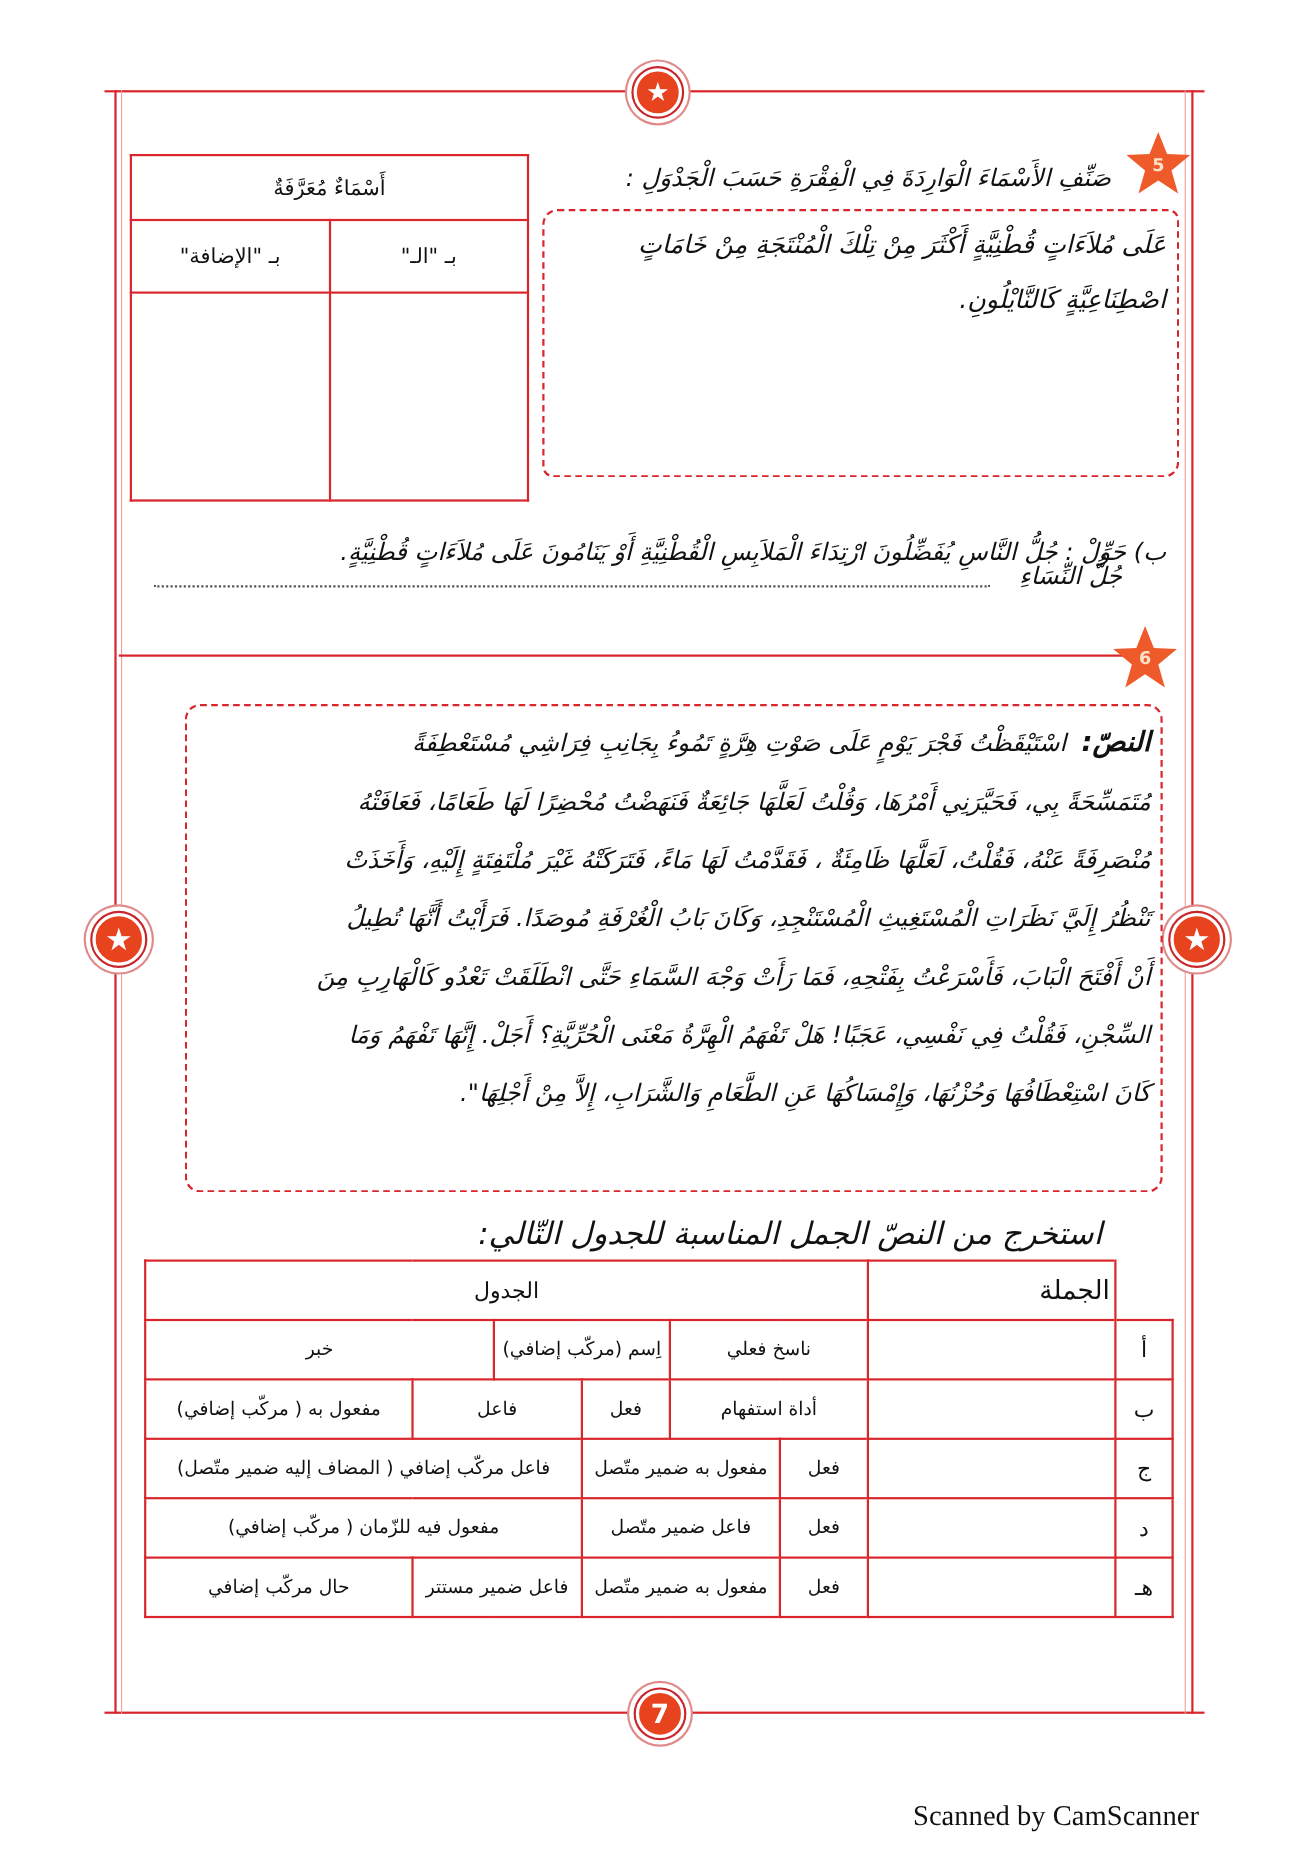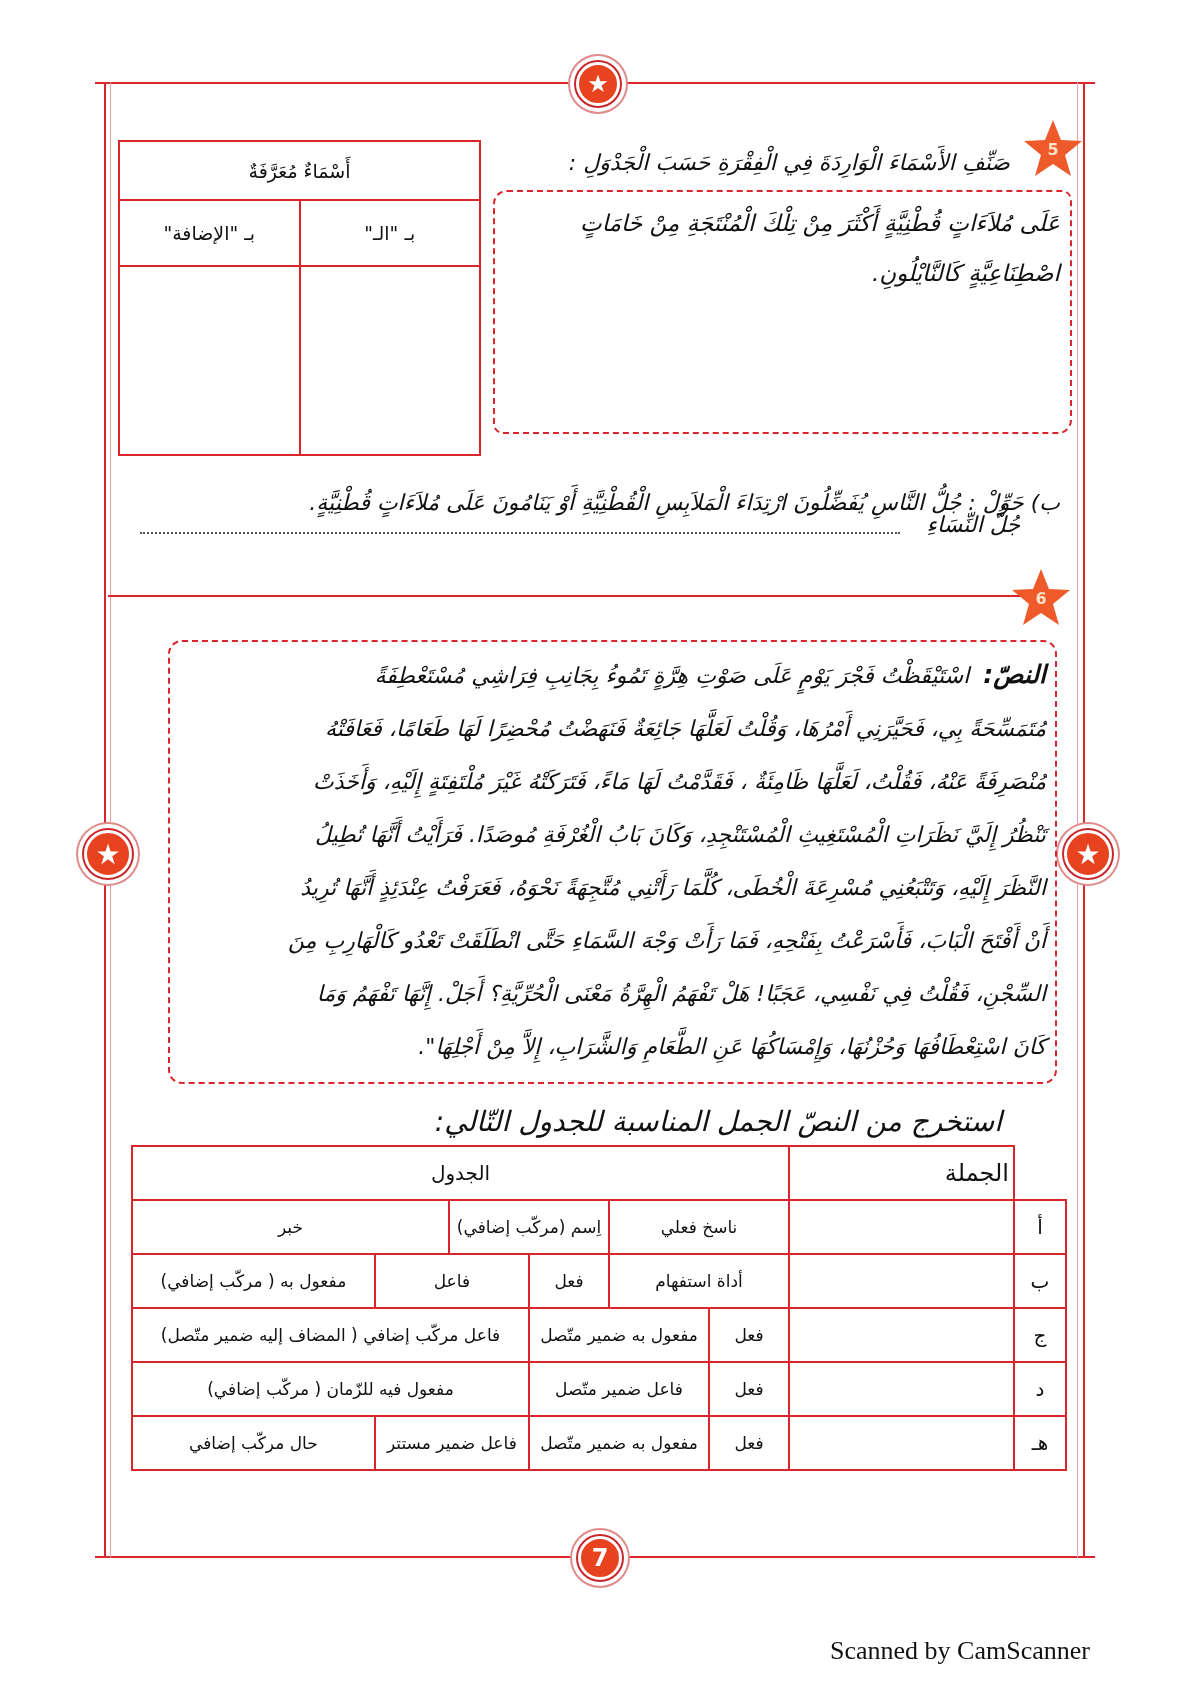--- a/index.html
+++ b/index.html
@@ -87,21 +87,20 @@
     </svg>
   <span>6</span>
 </div>
 
 <div class="dashbox" style="left:168px;top:640px;width:885px;height:440px;border-radius:14px;"></div>
 <div class="abs rtl para" style="left:178px;top:648px;width:868px;font-size:22px;line-height:53px;">
   <div><b style="font-size:25px;">النصّ:</b>&nbsp;&nbsp;<span>اسْتَيْقَظْتُ فَجْرَ يَوْمٍ عَلَى صَوْتِ هِرَّةٍ تَمُوءُ بِجَانِبِ فِرَاشِي مُسْتَعْطِفَةً</span></div>
   <div>مُتَمَسِّحَةً بِي، فَحَيَّرَنِي أَمْرُهَا، وَقُلْتُ لَعَلَّهَا جَائِعَةٌ فَنَهَضْتُ مُحْضِرًا لَهَا طَعَامًا، فَعَافَتْهُ</div>
   <div>مُنْصَرِفَةً عَنْهُ، فَقُلْتُ، لَعَلَّهَا ظَامِئَةٌ ، فَقَدَّمْتُ لَهَا مَاءً، فَتَرَكَتْهُ غَيْرَ مُلْتَفِتَةٍ إِلَيْهِ، وَأَخَذَتْ</div>
   <div>تَنْظُرُ إِلَيَّ نَظَرَاتِ الْمُسْتَغِيثِ الْمُسْتَنْجِدِ، وَكَانَ بَابُ الْغُرْفَةِ مُوصَدًا. فَرَأَيْتُ أَنَّهَا تُطِيلُ</div>
-  <div>النَّظَرَ إِلَيْهِ، وَتَتْبَعُنِي مُسْرِعَةَ الْخُطَى، كُلَّمَا رَأَتْنِي مُتَّجِهَةً نَحْوَهُ، فَعَرَفْتُ عِنْدَئِذٍ أَنَّهَا تُرِيدُ</div>
   <div>أَنْ أَفْتَحَ الْبَابَ، فَأَسْرَعْتُ بِفَتْحِهِ، فَمَا رَأَتْ وَجْهَ السَّمَاءِ حَتَّى انْطَلَقَتْ تَعْدُو كَالْهَارِبِ مِنَ</div>
   <div>السِّجْنِ، فَقُلْتُ فِي نَفْسِي، عَجَبًا! هَلْ تَفْهَمُ الْهِرَّةُ مَعْنَى الْحُرِّيَّةِ؟ أَجَلْ. إِنَّهَا تَفْهَمُ وَمَا</div>
   <div>كَانَ اسْتِعْطَافُهَا وَحُزْنُهَا، وَإِمْسَاكُهَا عَنِ الطَّعَامِ وَالشَّرَابِ، إِلاَّ مِنْ أَجْلِهَا".</div>
 </div>
 
 <div class="abs rtl hdr" style="right:188px;top:1105px;width:700px;font-size:28px;">استخرج من النصّ الجمل المناسبة للجدول التّالي:</div>
 
 <table class="abs t2" style="left:131px;top:1145px;width:936px;direction:rtl;">
   <colgroup>
     <col style="width:52px">

